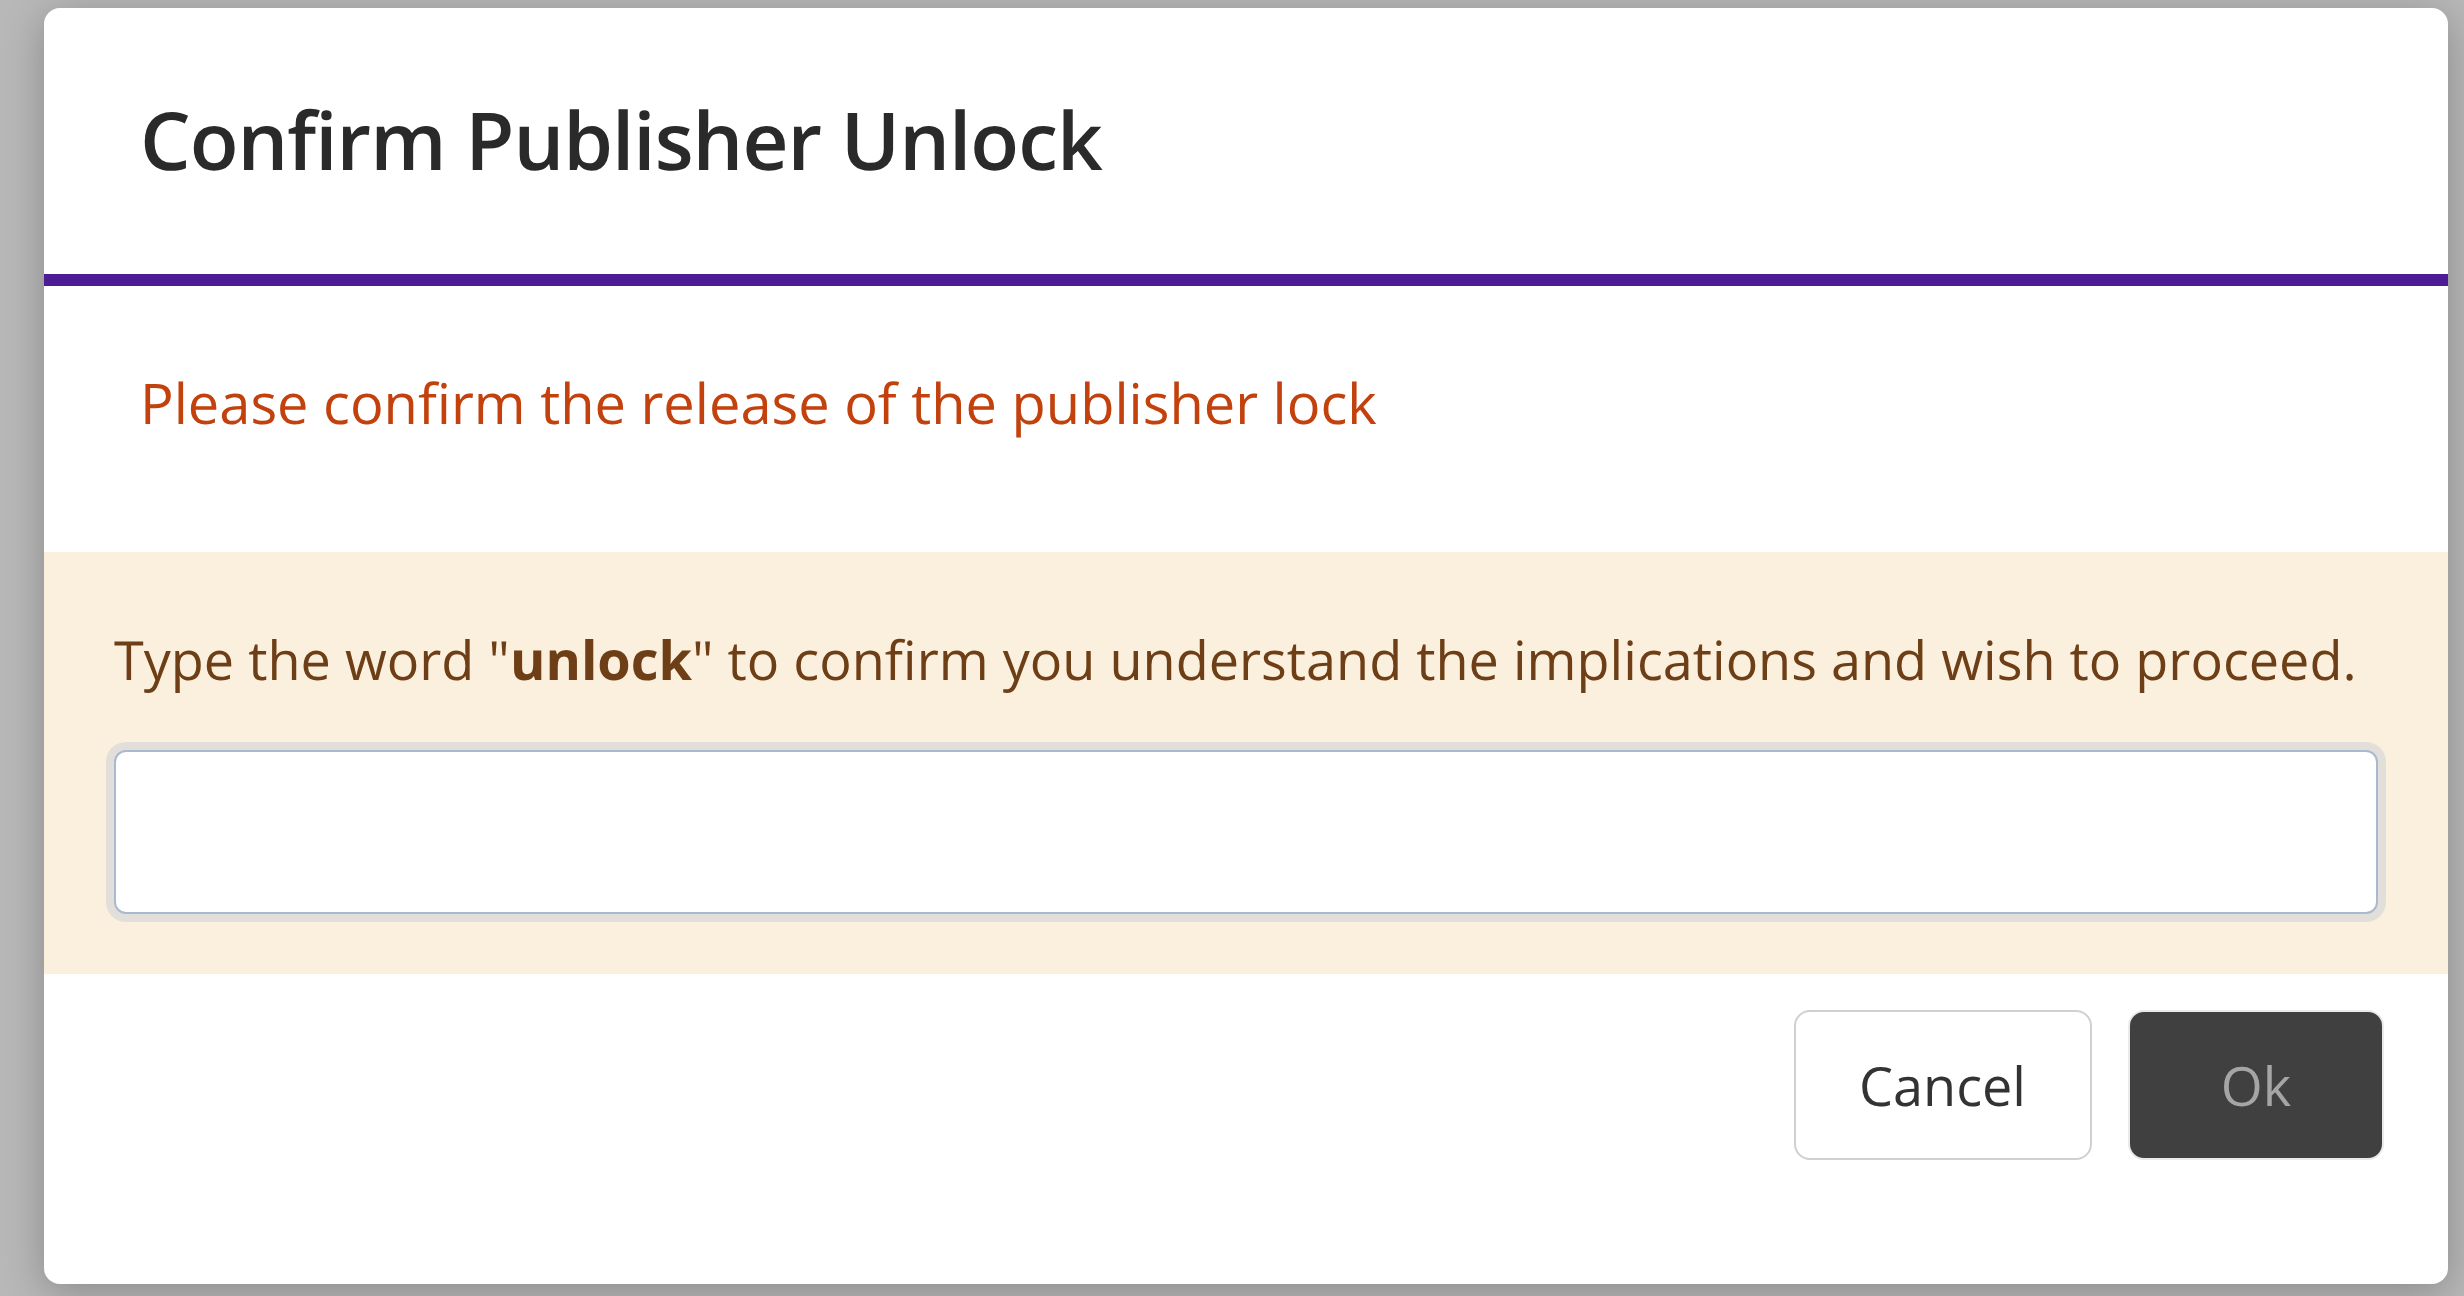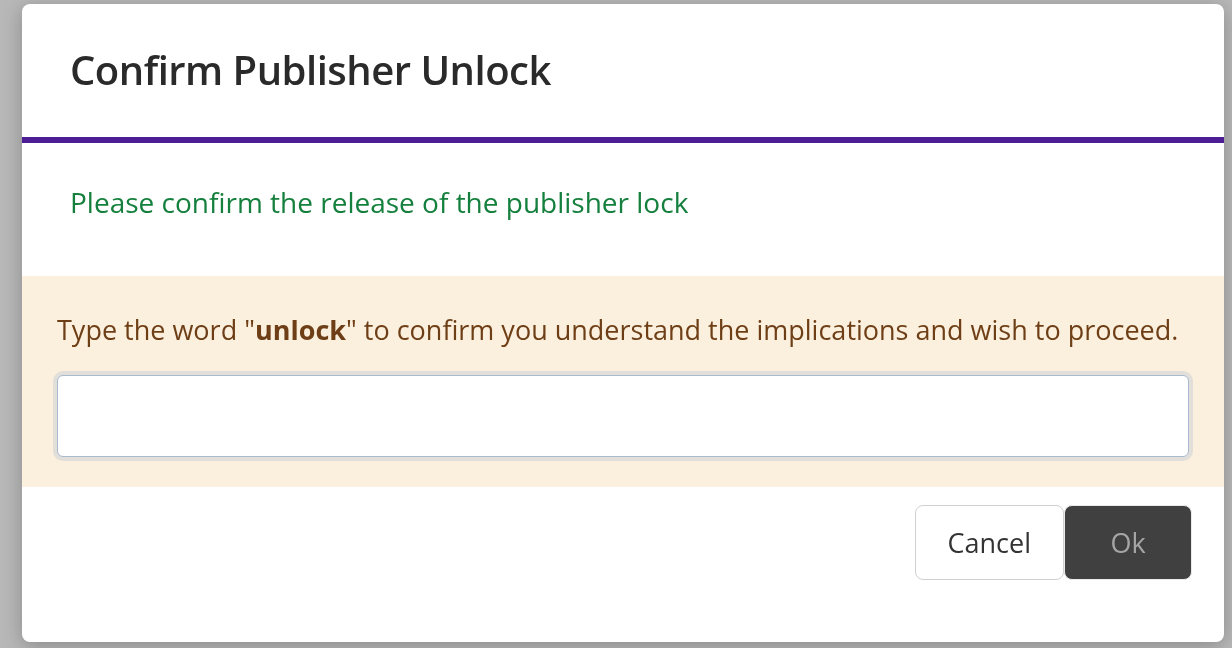--- a/index.html
+++ b/index.html
@@ -41,21 +41,21 @@
       font-weight: 600;
       color: #2a2a2a;
       letter-spacing: -0.5px;
     }
     .modal-body {
       flex: 0 0 auto;
     }
     .description {
       padding: 40px 48px 55px 48px;
       font-size: 28px;
-      color: #15803d;
+      color: #c2410c;
       font-weight: 400;
     }
     .warning-box {
       background: #fbefde;
       padding: 34px 35px 30px 35px;
     }
     .warning-text {
       font-size: 27px;
       color: #6e3f16;
       line-height: 1.45;
@@ -73,20 +73,21 @@
       border-radius: 6px;
       background: #ffffff;
       outline: none;
       box-shadow: 0 0 0 4px rgba(150, 175, 210, 0.25);
       color: #333;
       font-family: inherit;
     }
     .modal-footer {
       display: flex;
       justify-content: flex-end;
+      gap: 18px;
       padding: 18px 32px 22px 32px;
       background: #ffffff;
     }
     .btn {
       padding: 18px 32px;
       font-size: 27px;
       border-radius: 8px;
       border: 1px solid #d0d0d0;
       cursor: pointer;
       font-family: inherit;

